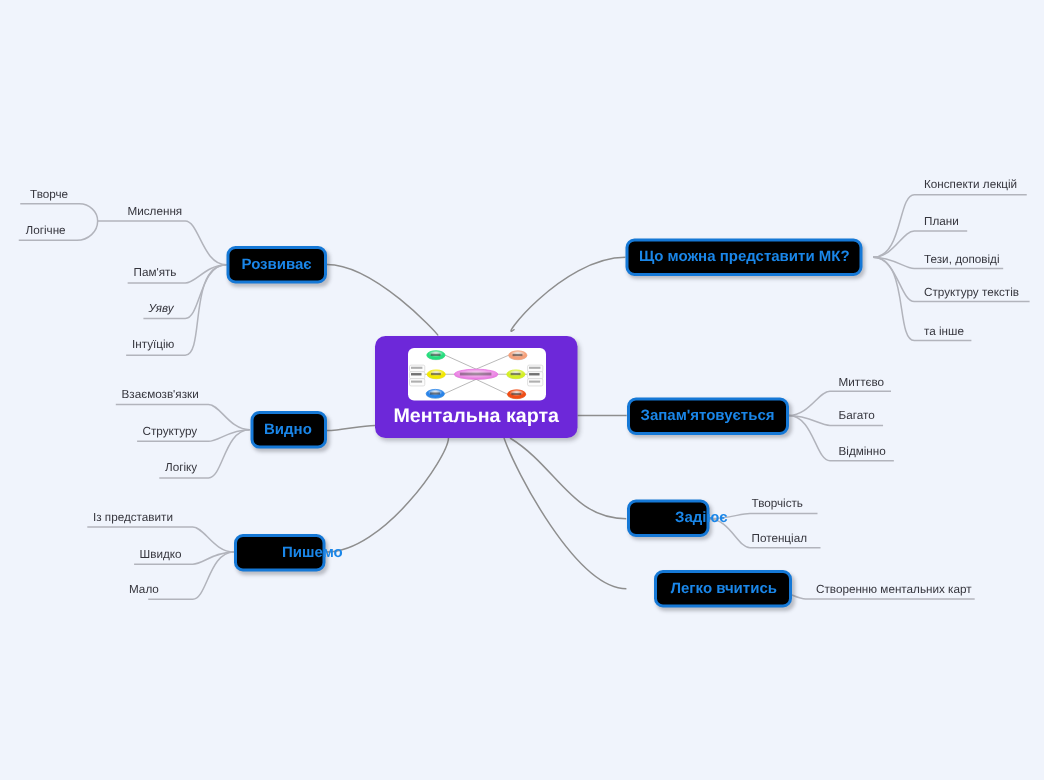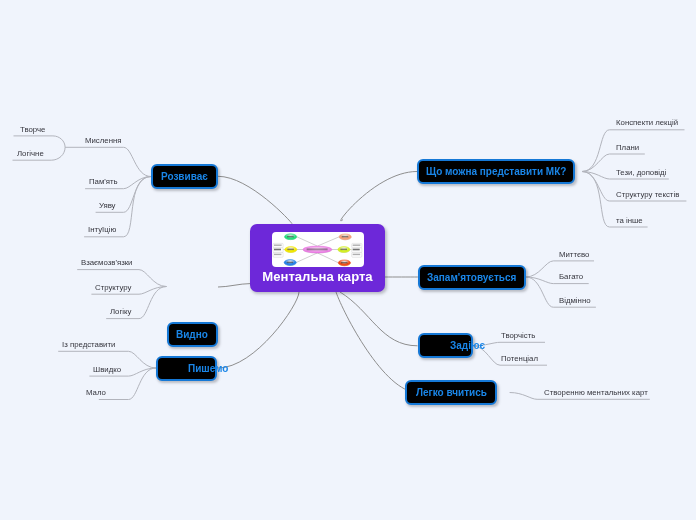--- a/index.html
+++ b/index.html
@@ -165,23 +165,23 @@
           </svg></div>
         <div class="root-label" style="position: absolute; left: 0px; right: 0px; top: 44.5px; text-align: center;">Ментальна карта</div>
       </div>
       <div class="node" style="left: 151px; top: 164px; width: 67px; height: 25px;">
         <span>Розвиває</span>
       </div>
       <div class="leaf" style="left: 85px; top: 135.9px;">Мислення</div>
       <div class="leaf" style="left: 19.6px; top: 124.5px;">Творче</div>
       <div class="leaf" style="left: 17px; top: 148.8px;">Логічне</div>
       <div class="leaf" style="left: 89px; top: 177.3px;">Пам'ять</div>
-      <div class="leaf" style="left: 99px; top: 200.9px;">Уяву</div>
+      <div class="leaf" style="left: 99px; top: 200.9px; font-style: italic;">Уяву</div>
       <div class="leaf" style="left: 88px; top: 225.4px;">Інтуїцію</div>
-      <div class="node" style="left: 166.5px; top: 274px; width: 51.5px; height: 25px; margin-top: 48px;">
+      <div class="node" style="left: 166.5px; top: 274px; width: 51.5px; height: 25px;">
         <span>Видно</span>
       </div>
       <div class="leaf" style="left: 81px; top: 258.2px;">Взаємозв'язки</div>
       <div class="leaf" style="left: 95px; top: 282.8px;">Структуру</div>
       <div class="leaf" style="left: 110px; top: 307.2px;">Логіку</div>
       <div class="node" style="left: 156px; top: 355.5px; width: 61px; height: 25px; padding-left: 43px;">
         <span>Пишемо</span>
       </div>
       <div class="leaf" style="left: 62px; top: 339.9px;">Із представити</div>
       <div class="leaf" style="left: 93px; top: 364.7px;">Швидко</div>
@@ -198,18 +198,18 @@
         <span>Запам'ятовується</span>
       </div>
       <div class="leaf" style="left: 559.1px; top: 249.5px;">Миттєво</div>
       <div class="leaf" style="left: 559.1px; top: 272.2px;">Багато</div>
       <div class="leaf" style="left: 559.1px; top: 295.8px;">Відмінно</div>
       <div class="node" style="left: 417.5px; top: 333.3px; width: 55px; height: 25px; padding-left: 44px;">
         <span>Задіює</span>
       </div>
       <div class="leaf" style="left: 501px; top: 330.9px;">Творчість</div>
       <div class="leaf" style="left: 501px; top: 353.8px;">Потенціал</div>
-      <div class="node" style="left: 405px; top: 380px; width: 92px; height: 25px;">
+      <div class="node" style="left: 436px; top: 380px; width: 92px; height: 25px;">
         <span>Легко вчитись</span>
       </div>
       <div class="leaf" style="left: 544px; top: 387.9px;">Створенню ментальних карт</div>
     </div>
 </div>
 
 </body></html>

